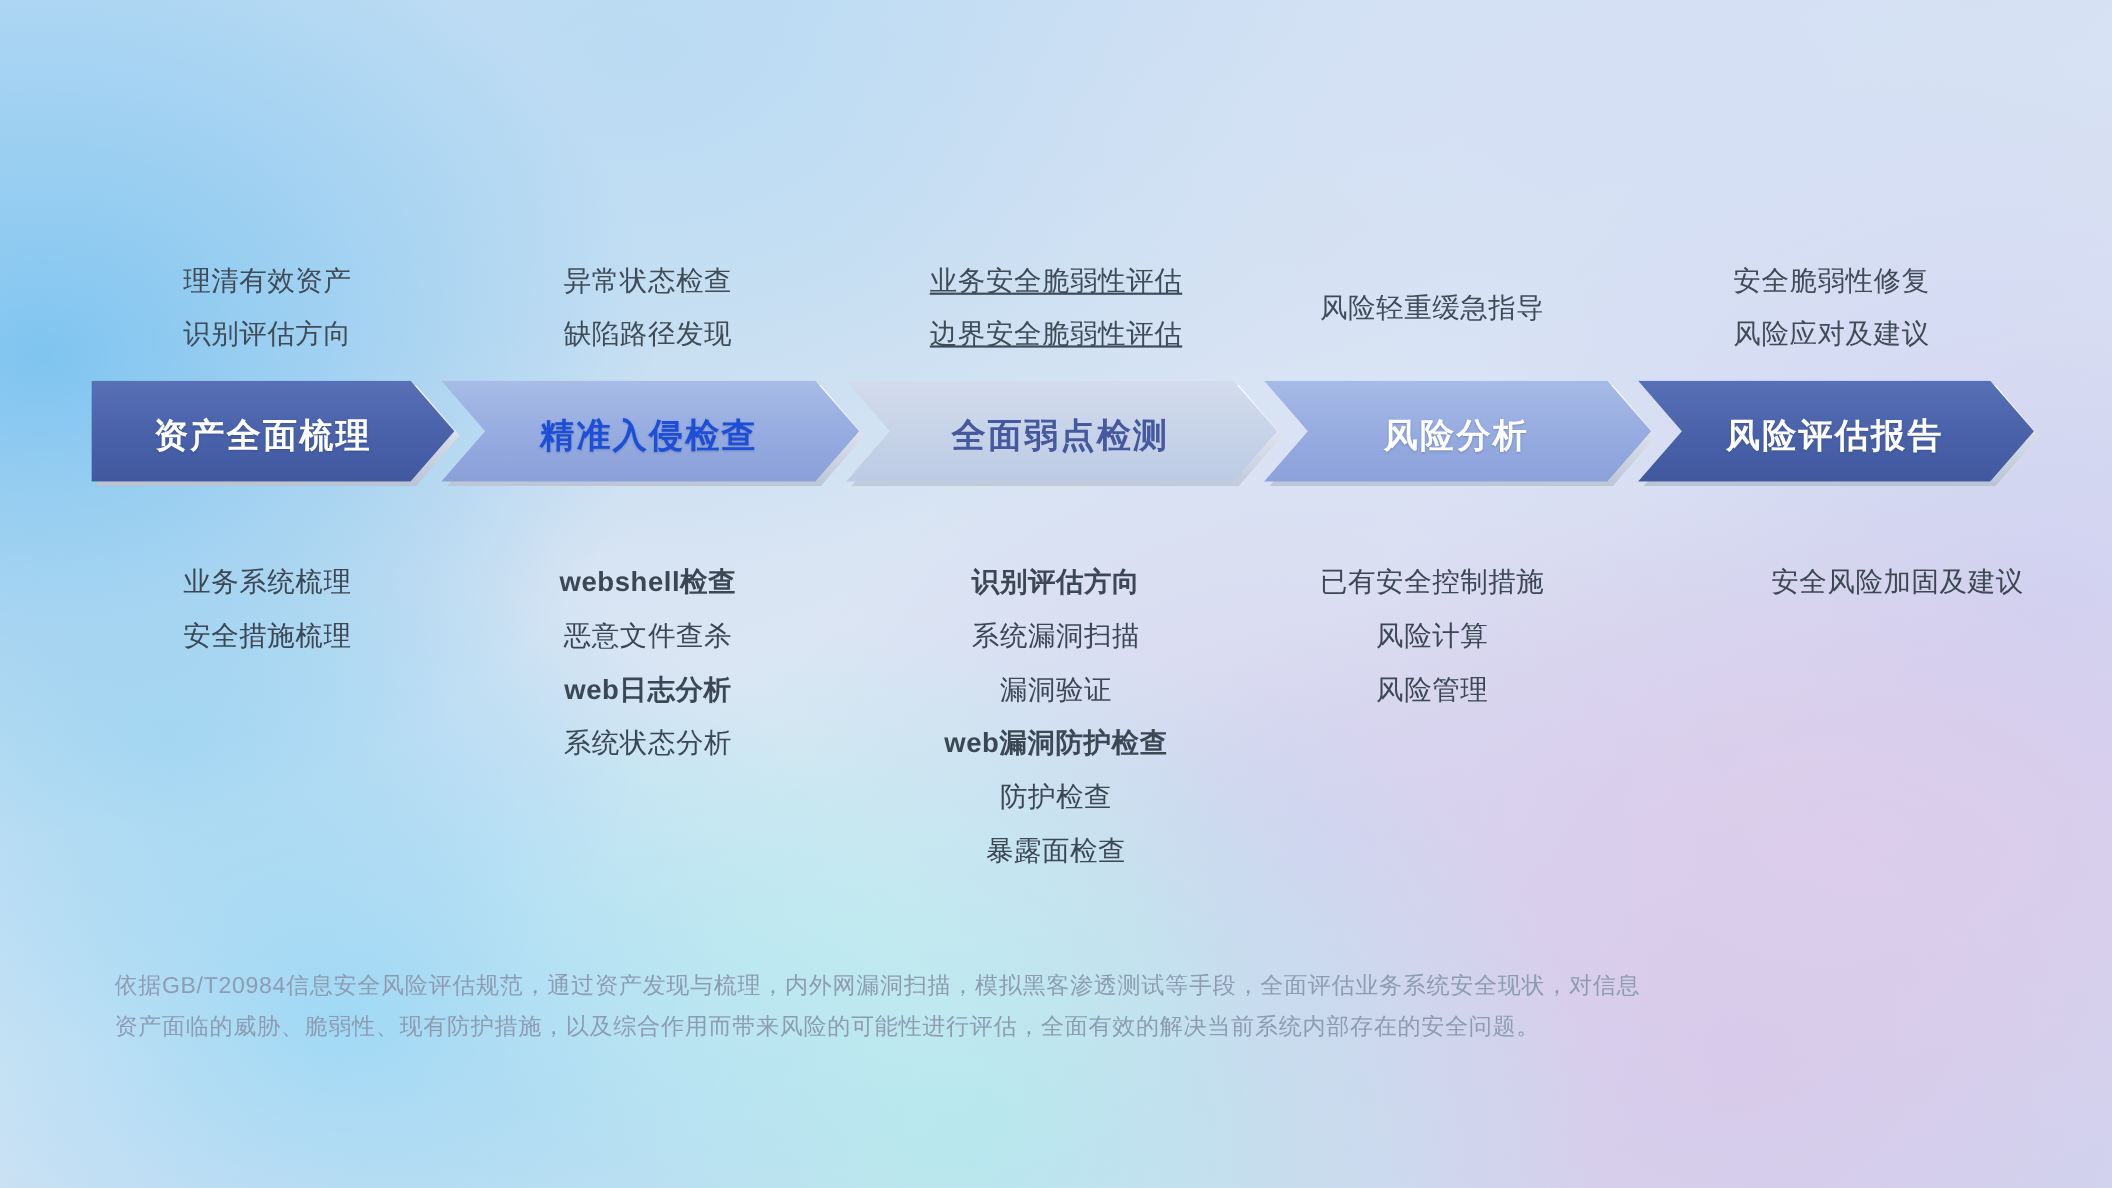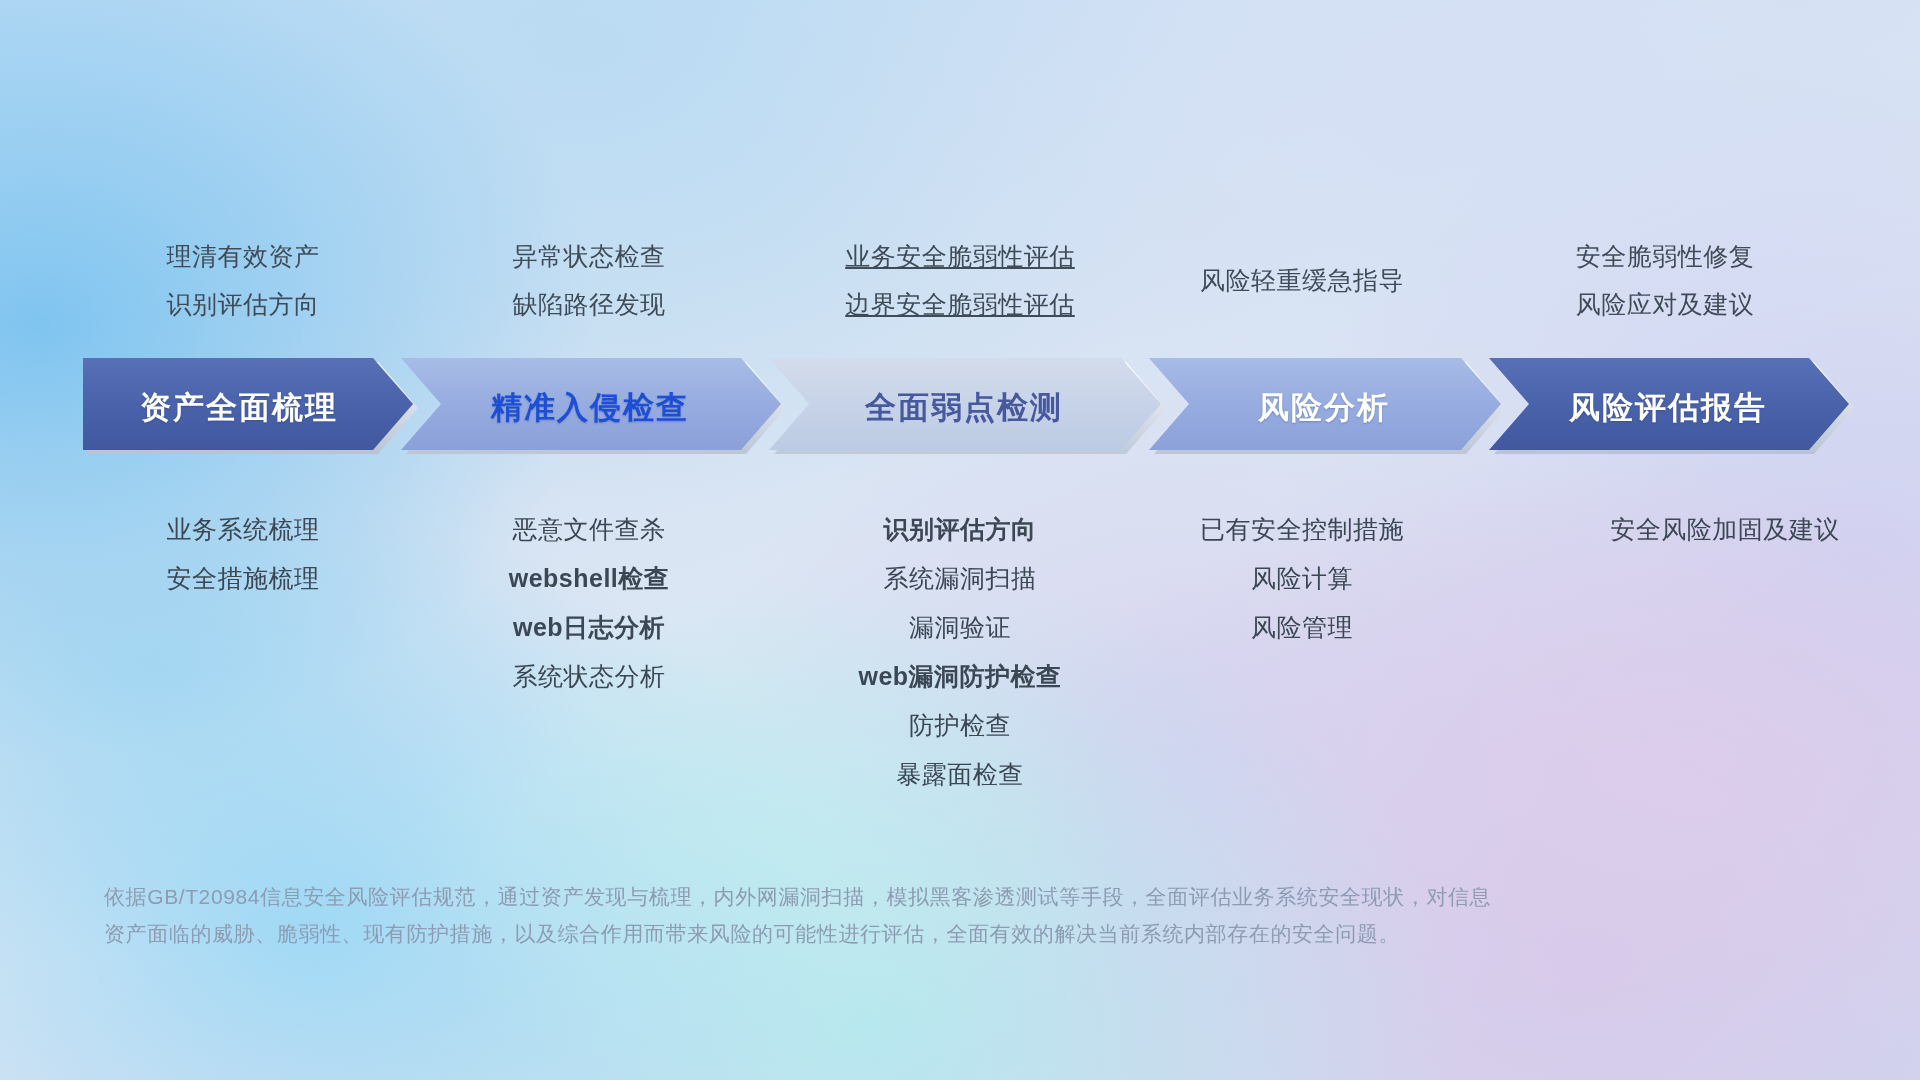--- a/index.html
+++ b/index.html
@@ -59,21 +59,21 @@
     line-height: 49px;
     letter-spacing: .5px;
     white-space: nowrap;
   }
   .bot-note b { font-weight: 700; }
 
   
   #band {
     position: absolute;
     left: 88px;
-    top: 362px;
+    top: 350px;
     width: 1760px;
     height: 92px;
     text-align: center;
   }
   .chev {
     position: absolute;
     top: 0;
     height: 92px;
     display: flex;
     align-items: center;
@@ -184,22 +184,22 @@
     </div>
 
   </div>
 
   <div class="bot-note" style="left:88px; top:505px; width:310px;">
     <div>业务系统梳理</div>
     <div>安全措施梳理</div>
   </div>
 
   <div class="bot-note" style="left:434px; top:505px; width:310px;">
+    <div><b>webshell检查</b></div>
     <div>恶意文件查杀</div>
-    <div><b>webshell检查</b></div>
     <div><b>web日志分析</b></div>
     <div>系统状态分析</div>
   </div>
 
   <div class="bot-note" style="left:765px; top:505px; width:390px;">
     <div><b>识别评估方向</b></div>
     <div>系统漏洞扫描</div>
     <div>漏洞验证</div>
     <div><b>web漏洞防护检查</b></div>
     <div>防护检查</div>

